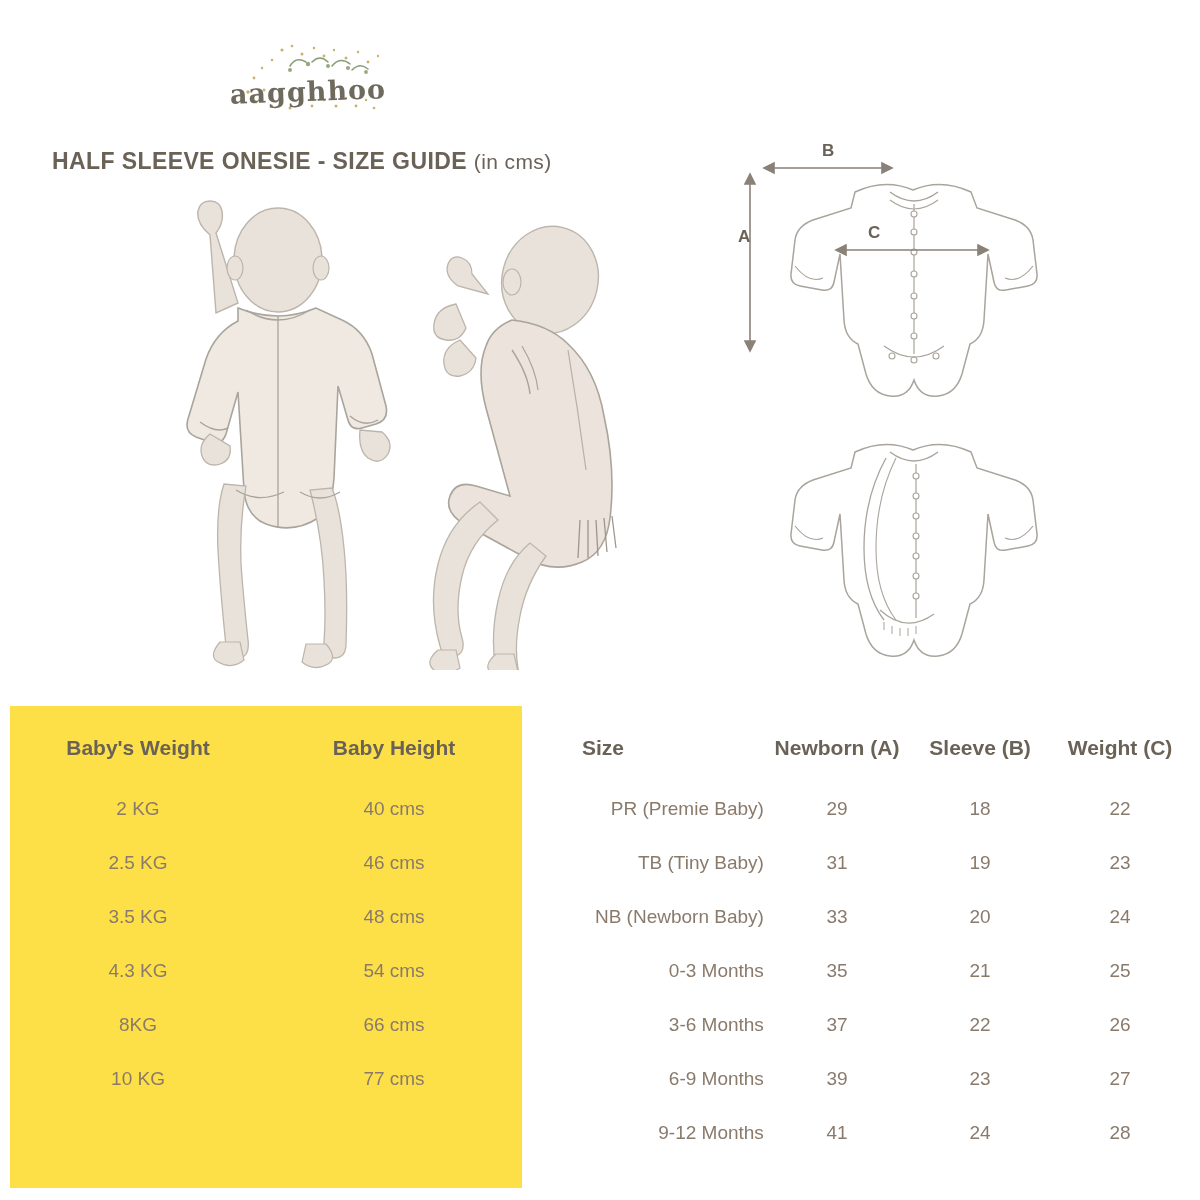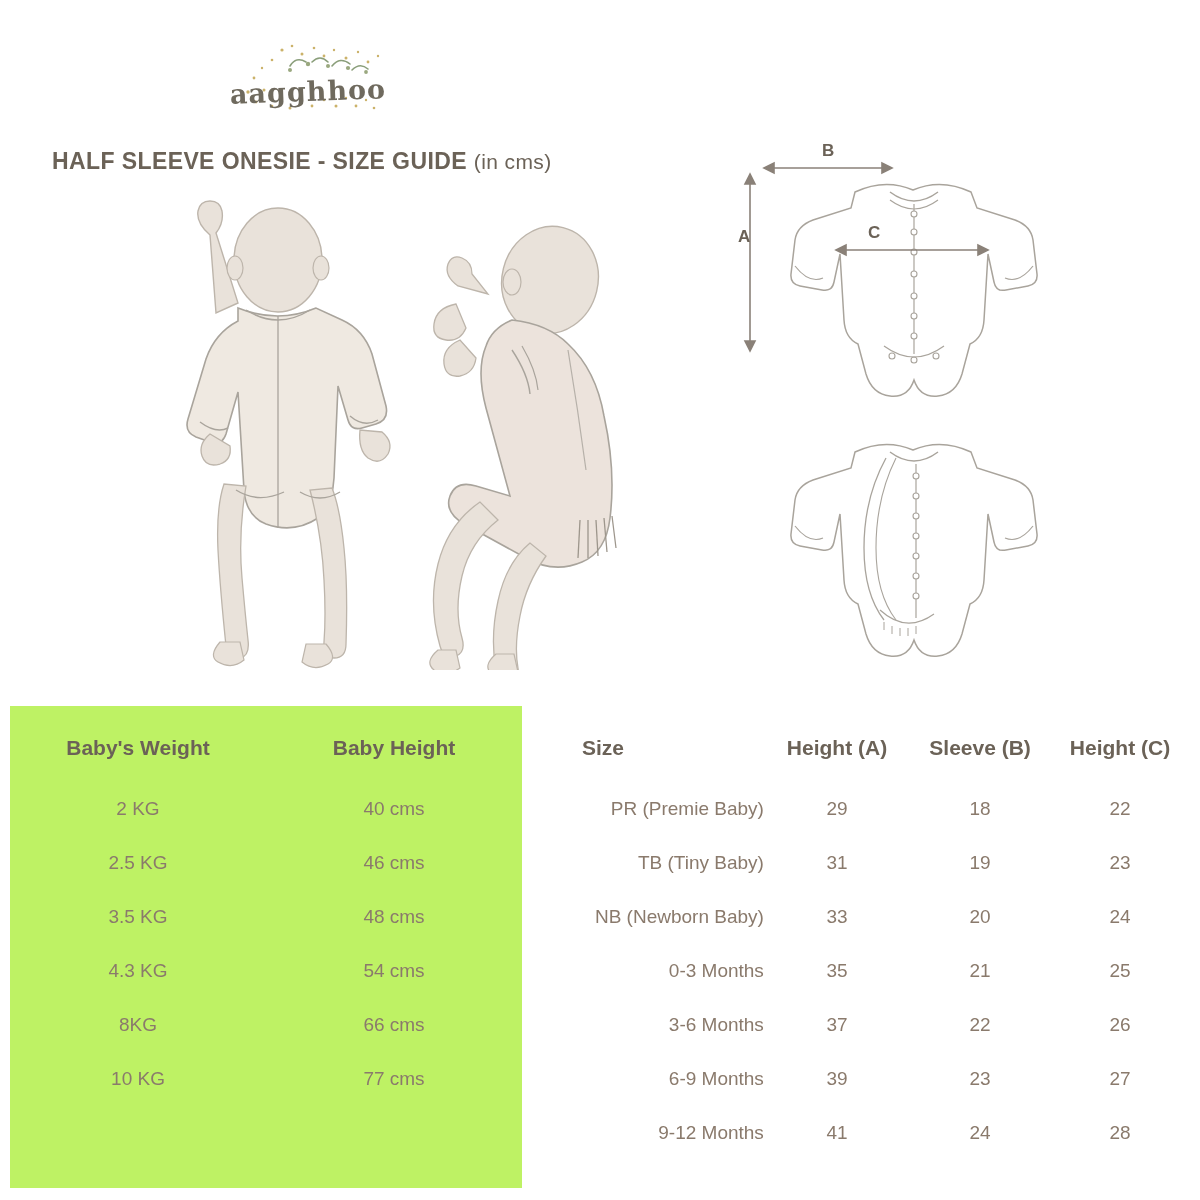--- a/index.html
+++ b/index.html
@@ -53,21 +53,21 @@
 
   
   .babies { position: absolute; left: 60px; top: 190px; width: 640px; height: 480px; }
   .tech   { position: absolute; left: 720px; top: 140px; width: 420px; height: 530px; }
 
   
   .table-left {
     position: absolute;
     left: 10px; top: 706px;
     width: 512px; height: 482px;
-    background: #bef264;
+    background: #fde047;
   }
   .table-right {
     position: absolute;
     left: 522px; top: 706px;
     width: 668px; height: 482px;
     background: #ffffff;
     padding-left: 32px;
   }
   table {
     width: 100%;
@@ -359,23 +359,23 @@
         </tr>
       </tbody>
     </table>
   </div>
 
   <div class="table-right">
     <table>
       <thead>
         <tr>
           <th>Size</th>
-          <th>Height (A)</th>
+          <th>Newborn (A)</th>
           <th>Sleeve (B)</th>
-          <th>Height (C)</th>
+          <th>Weight (C)</th>
         </tr>
       </thead>
       <tbody>
         <tr>
           <td>PR (Premie Baby)</td>
           <td>29</td>
           <td>18</td>
           <td>22</td>
         </tr>
         <tr>

